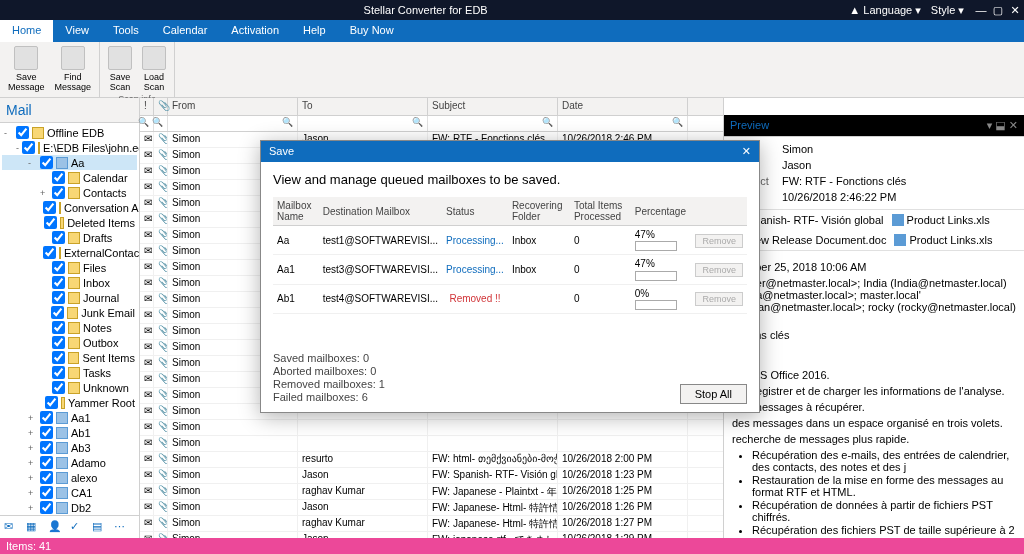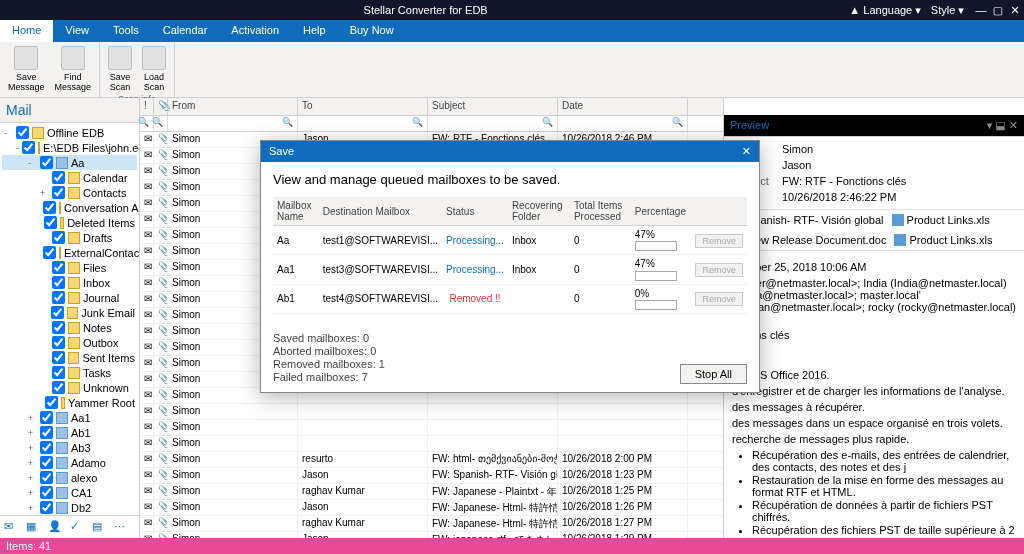--- a/index.html
+++ b/index.html
@@ -80,21 +80,21 @@
 .dialog-body .msg { margin-bottom: 10px; font-size: 13px; }
 .dlg-table { width: 100%; border-collapse: collapse; }
 .dlg-table th { text-align: left; font-weight: normal; font-size: 10px; color: #444; padding: 3px 4px; border-bottom: 1px solid #d0d0d0; background: #f3f2f1; }
 .dlg-table td { font-size: 10px; padding: 3px 4px; border-bottom: 1px solid #f0f0f0; }
 .dlg-table .processing { color: #0f6cbd; text-align: center; }
 .dlg-table .removed { color: #d13438; text-align: center; }
 .pbar { width: 42px; height: 10px; border: 1px solid #aaa; display: inline-block; vertical-align: middle; position: relative; }
 .pbar .fill { background: #0f6cbd; height: 100%; }
 .dlg-btn { border: 1px solid #ccc; background: #f3f2f1; padding: 1px 6px; font-size: 9px; color: #aaa; }
 .dialog-footer { display: flex; justify-content: space-between; align-items: flex-end; padding: 8px 12px; }
-.dialog-footer .stats { font-size: 10px; color: #444; line-height: 13px; }
+.dialog-footer .stats { font-size: 10px; color: #444; line-height: 13px; margin-top: 20px; }
 .dialog-footer button { border: 1px solid #888; background: #f3f2f1; padding: 3px 14px; cursor: pointer; font-size: 11px; }
 
 ::-webkit-scrollbar { width: 10px; height: 10px; }
 ::-webkit-scrollbar-thumb { background: #c0c0c0; }
 ::-webkit-scrollbar-track { background: #f0f0f0; }
 </style>
 </head>
 <body>
 
 <div class="titlebar">
@@ -662,17 +662,17 @@
             <td><span class="dlg-btn">Remove</span></td>
           </tr>
         </tbody>
     </table>
   </div>
   <div class="dialog-footer">
     <div class="stats">
       <div>Saved mailboxes: 0</div>
       <div>Aborted mailboxes: 0</div>
       <div>Removed mailboxes: 1</div>
-      <div>Failed mailboxes: 7</div>
+      <div>Failed mailboxes: 6</div>
     </div>
     <button>Stop All</button>
   </div>
 </div>
 
 </body></html>

